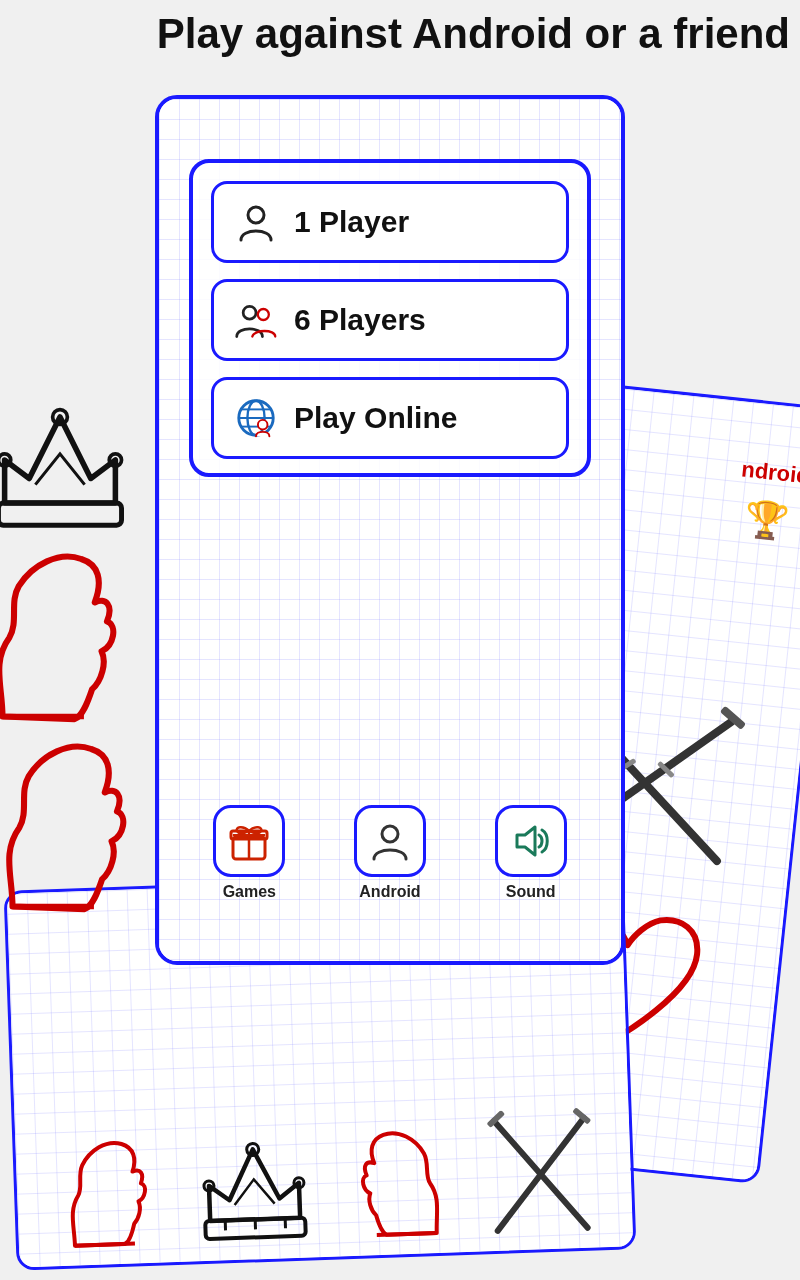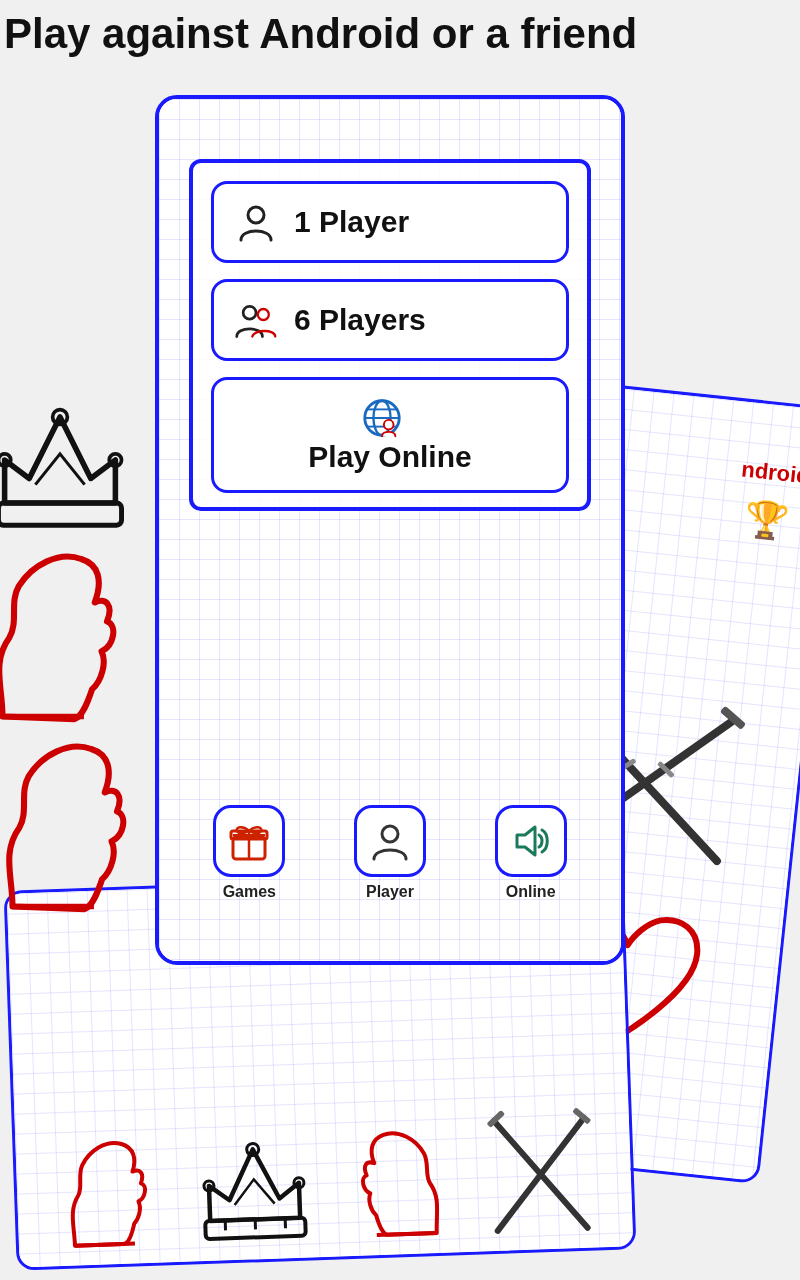--- a/index.html
+++ b/index.html
@@ -10,26 +10,26 @@
       font-family: 'Arial Black', Arial, sans-serif;
       overflow: hidden;
       position: relative;
     }
 
     
     .page-title {
       position: absolute;
       top: 10px;
       left: 0; right: 0;
-      text-align: left;
+      text-align: right;
       font-size: 42px;
       font-weight: 900;
       color: #111;
       z-index: 10;
-      padding: 0 4px;
+      padding: 0 10px;
     }
 
     
     .back-card {
       position: absolute;
       top: 390px;
       left: 490px;
       width: 310px;
       height: 780px;
       border-radius: 18px;
@@ -151,41 +151,41 @@
       z-index: 3;
     }
 
     
     .menu-container {
       position: absolute;
       top: 60px;
       left: 30px;
       right: 30px;
       border: 4px solid #1a1aff;
-      border-radius: 12px;
+      border-radius: 20px;
       padding: 18px 18px 14px;
       background: rgba(255,255,255,0.85);
     }
 
     .menu-btn {
       display: flex;
       align-items: center;
       width: 100%;
       padding: 16px 20px;
       margin-bottom: 16px;
       border: 3.5px solid #1a1aff;
       border-radius: 16px;
       background: white;
       cursor: pointer;
       font-size: 30px;
       font-weight: 900;
       color: #111;
       text-align: left;
     }
-    .menu-btn:last-child { margin-bottom: 0; flex-direction: column; }
+    .menu-btn:last-child { margin-bottom: 0; }
     .menu-btn .btn-icon {
       width: 44px;
       height: 44px;
       margin-right: 16px;
       flex-shrink: 0;
       display: flex;
       align-items: center;
       justify-content: center;
     }
 
@@ -380,32 +380,32 @@
       </div>
 
 
       <div class="icon-item">
         <div class="icon-box">
           <svg width="44" height="44" viewBox="0 0 44 44">
             <circle cx="22" cy="15" r="8" fill="none" stroke="#333" stroke-width="3"></circle>
             <path d="M6 40 C6 28 38 28 38 40" fill="none" stroke="#333" stroke-width="3" stroke-linecap="round"></path>
           </svg>
         </div>
-        <span class="icon-label">Player</span>
+        <span class="icon-label">Android</span>
       </div>
 
       <div class="icon-item">
         <div class="icon-box">
           <svg width="44" height="44" viewBox="0 0 44 44">
 
             <path d="M8 16 L8 28 L16 28 L26 36 L26 8 L16 16Z" fill="none" stroke="#1a7a5a" stroke-width="3" stroke-linejoin="round"></path>
 
             <path d="M30 16 C34 18 34 26 30 28" fill="none" stroke="#1a7a5a" stroke-width="3" stroke-linecap="round"></path>
             <path d="M33 11 C40 15 40 29 33 33" fill="none" stroke="#1a7a5a" stroke-width="3" stroke-linecap="round"></path>
           </svg>
         </div>
-        <span class="icon-label">Online</span>
+        <span class="icon-label">Sound</span>
       </div>
 
     </div>
 
   </div>
 </div>
 
 </body></html>

